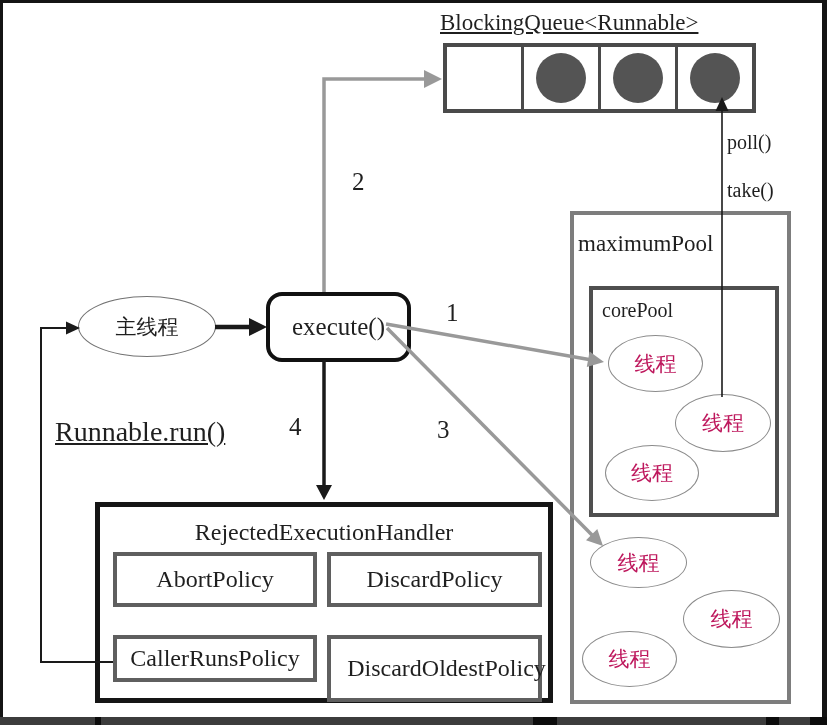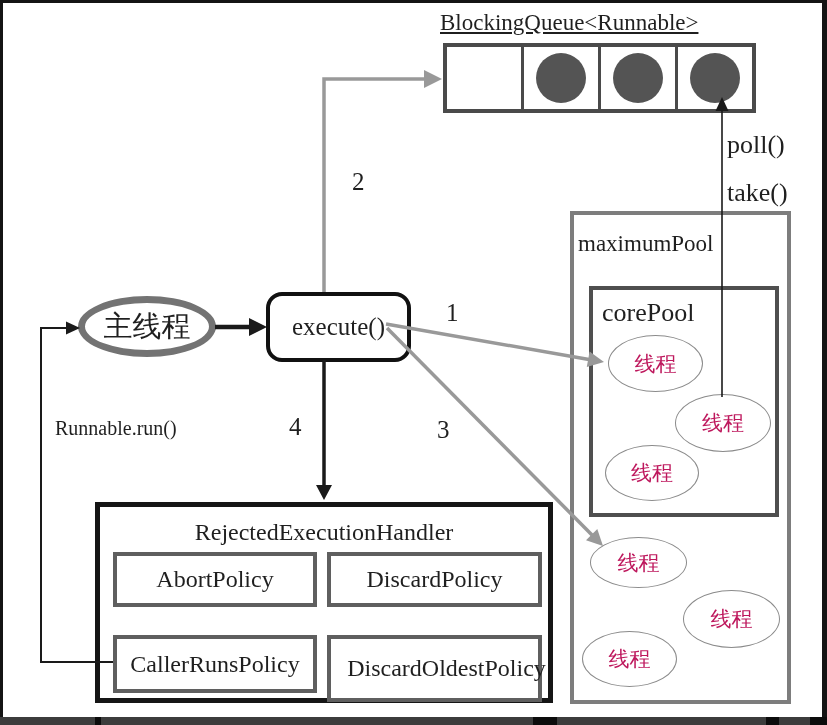--- a/index.html
+++ b/index.html
@@ -14,35 +14,35 @@
   .queue-box{left:443px;top:43px;width:313px;height:70px;border:4px solid #4a4a4a;display:flex;background:#fff;}
   .qcell{flex:1;border-right:3px solid #4a4a4a;display:flex;align-items:center;justify-content:center;}
   .qcell:last-child{border-right:none;}
   .qball{width:50px;height:50px;border-radius:50%;background:#545454;}
   
   .maxpool{left:570px;top:211px;width:221px;height:493px;border:4px solid #7d7d7d;background:transparent;}
   .corepool{left:589px;top:286px;width:190px;height:231px;border:4px solid #4f4f4f;}
   .thread{border:1.5px solid #8b8b8b;border-radius:50%;display:flex;align-items:center;justify-content:center;
           font-size:21px;color:#be185d;background:#fff;}
   
-  .mainthread{left:78px;top:296px;width:138px;height:61px;border:7px solid #737373;border-radius:50%;
-              display:flex;align-items:center;justify-content:center;font-size:29px;background:#fff;}
+  .mainthread{left:78px;top:296px;width:138px;height:61px;border:1px solid #737373;border-radius:50%;
+              display:flex;align-items:center;justify-content:center;font-size:21px;background:#fff;}
   .execute{left:266px;top:292px;width:145px;height:70px;border:4px solid #111;border-radius:16px;
            display:flex;align-items:center;justify-content:center;font-size:25px;background:#fff;}
   
   .handler{left:95px;top:502px;width:458px;height:201px;border:5px solid #151515;background:#fff;}
   .handler-title{position:absolute;left:0;top:12px;width:100%;text-align:center;font-size:24px;}
   .policy{position:absolute;border:4px solid #5f5f5f;display:flex;align-items:center;justify-content:center;
           font-size:24px;background:#fff;box-sizing:border-box;}
   .p-abort{left:13px;top:45px;width:204px;height:55px;}
   .p-discard{left:227px;top:45px;width:215px;height:55px;}
-  .p-caller{left:13px;top:128px;width:204px;height:58px;}
+  .p-caller{left:13px;top:128px;width:204px;height:47px;}
   .p-oldest{left:227px;top:128px;width:215px;height:67px;padding-left:24px;}
   
-  .t23{font-size:23px;} .t22{font-size:26px;} .t24{font-size:20px;} .t25{font-size:25px;}
+  .t23{font-size:23px;} .t22{font-size:20px;} .t24{font-size:28px;text-decoration:underline;} .t25{font-size:25px;}
   svg.wires{position:absolute;left:0;top:0;z-index:10;pointer-events:none;}
   .band{left:0;top:717px;width:827px;height:8px;background:#3c3c3c;}
   .band-seg{position:absolute;top:717px;height:8px;background:#0c0c0c;}
 </style>
 </head>
 <body>
 
 <div class="canvas">
 
   <div class="abs edge" style="left:0;top:0;width:827px;height:3px;"></div>

